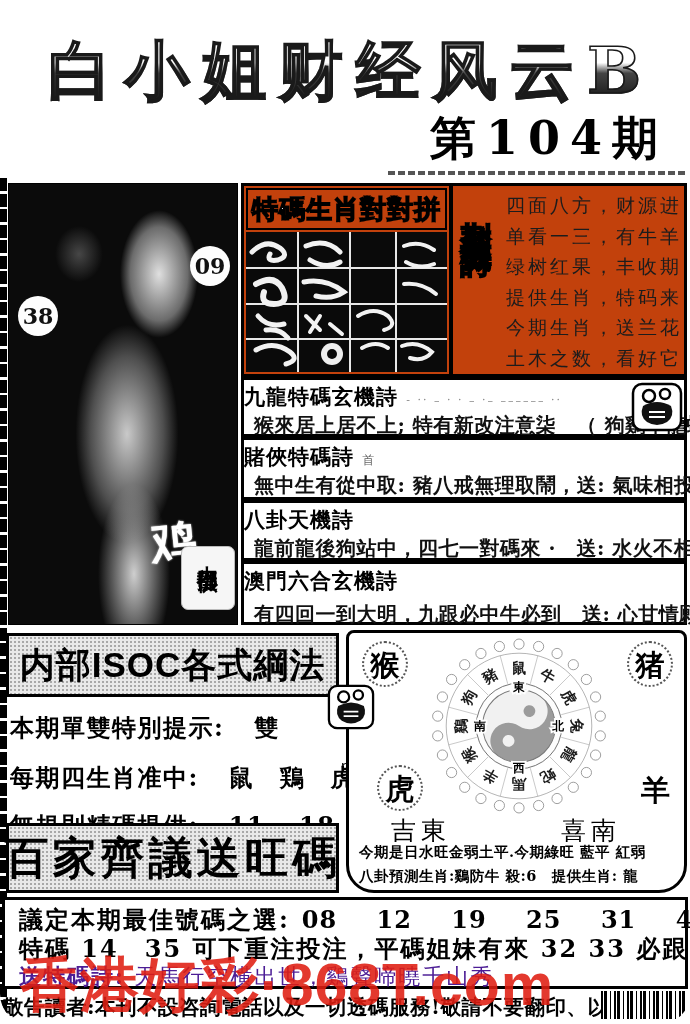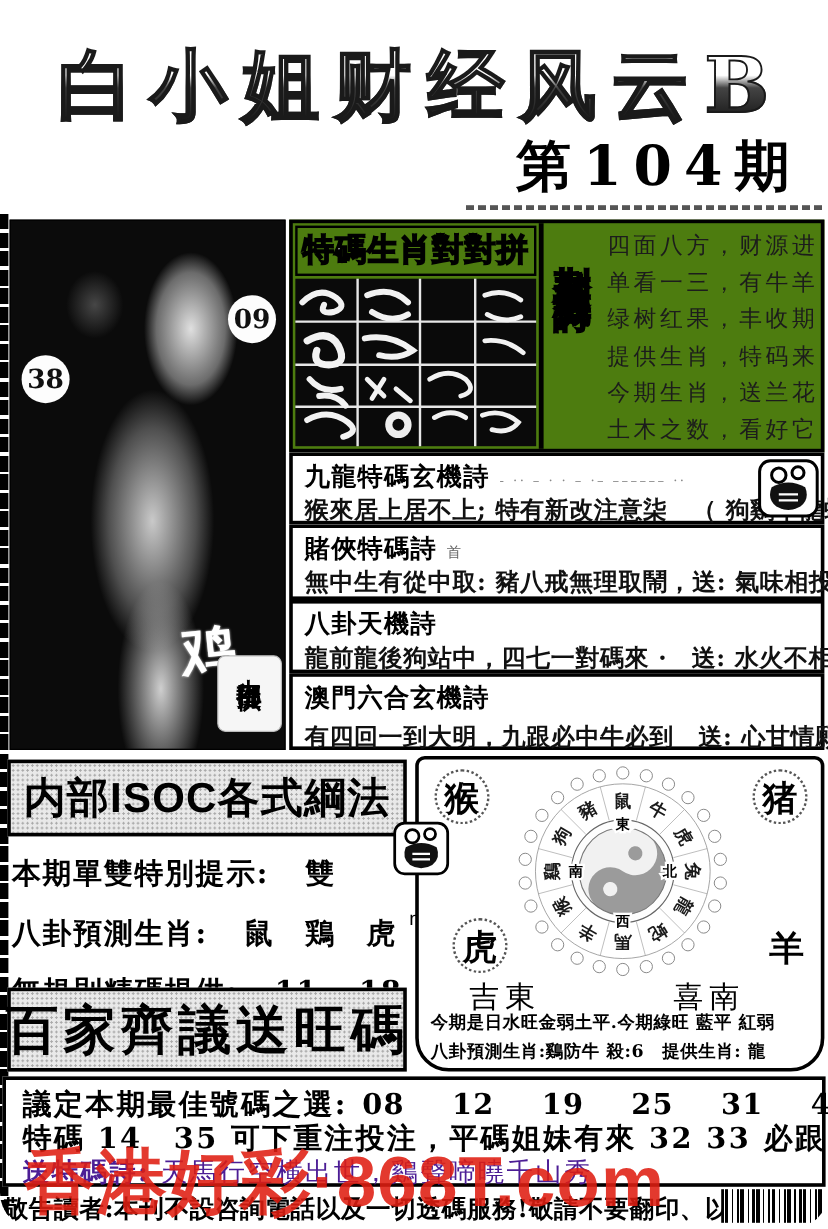--- a/index.html
+++ b/index.html
@@ -42,37 +42,37 @@
   .badge-38 { left:9px; top:112px; }
   .badge-09 { left:181px; top:62px; }
   .zodiac-mark { left:142px; top:328px; color:#fff; font-size:46px; font-weight:bold;
     transform:rotate(-6deg); text-shadow:0 0 2px #fff; }
   .stamp-box { left:172px; top:362px; width:54px; height:64px; background:#f6f6f6;
     border-radius:7px; border:1px solid #bbb; display:flex; align-items:center; justify-content:center; }
   .stamp-box span { writing-mode:vertical-rl; font-size:21px; font-weight:bold;
     letter-spacing:2px; height:58px; line-height:25px; }
 
   
-  .puzzle { left:241px; top:183px; width:446px; height:194px; border:3px solid #000; background:#4d7c0f; }
+  .puzzle { left:241px; top:183px; width:446px; height:194px; border:3px solid #000; background:#c2410c; }
   .puzzle-header { position:absolute; left:2px; top:2px; width:201px; height:42px;
     border:2px solid #000; text-align:center; line-height:38px;
     font-size:26px; font-weight:bold; letter-spacing:1px;
     color:#fff; -webkit-text-stroke:1.4px #000; white-space:nowrap; }
   .mosaic { position:absolute; left:2px; top:46px; width:201px; height:140px; }
   .vstrip { position:absolute; left:205px; top:0; width:51px; height:188px;
     border-left:4px solid #000; text-align:center; padding-top:4px; }
   .vstrip .vt { writing-mode:vertical-rl; font-size:31px; font-weight:bold; line-height:44px; letter-spacing:4px; }
   .vt-outline { color:#fff; -webkit-text-stroke:1.6px #000; }
   .vt-solid { color:#000; -webkit-text-stroke:1.5px #000; }
   .puzzle-poem { position:absolute; left:262px; top:4px; width:180px; }
   .puzzle-poem div { font-size:19px; line-height:30.5px; letter-spacing:3px; white-space:nowrap; color:#1c1c1c; }
 
   
   .poem-row { left:241px; width:446px; border:3px solid #000; background:#fff; }
-  .poem-title { padding:3px 10px 0; font-size:21px; font-weight:bold; letter-spacing:1px; }
+  .poem-title { padding:3px 0 0; font-size:21px; font-weight:bold; letter-spacing:1px; }
   .poem-line { padding:1px 10px 2px; font-size:20px; font-weight:bold; letter-spacing:0.5px; white-space:nowrap; color:#111; }
   .poem-tail { font-size:11px; color:#888; font-weight:normal; letter-spacing:2px; }
   .poem-suffix { font-size:12px; color:#666; font-weight:normal; }
 
   
   .stamp-icon { z-index:6; }
 
   
   .box-header { border:3px solid #000; background-color:#e9e9e9;
     background-image:radial-gradient(#a8a8a8 0.9px, transparent 0.9px); background-size:4px 4px;
@@ -206,21 +206,21 @@
   <div class="abs poem-row" style="top:561px;height:64px;">
     <div class="poem-title">澳門六合玄機詩</div>
     <div class="poem-line" style="padding-top:6px;">有四回一到大明，九跟必中牛必到　送: 心甘情願</div>
   </div>
 
   <div class="abs box-header isoc-header">内部ISOC各式綱法</div>
   <div class="abs isoc-row row1">
     <span>本期單雙特別提示:</span><span class="val">雙</span>
   </div>
   <div class="abs isoc-row row2">
-    <span>八卦預測生肖:</span><span class="val">鼠　鶏　虎　馬</span>
+    <span>每期四生肖准中:</span><span class="val">鼠　鶏　虎　馬</span>
   </div>
   <div class="abs isoc-row row3">
     <span>無規則精碼提供:</span><span class="val num-spaced">11 18 29 30</span>
   </div>
   <div class="abs stray-n">n</div>
   <div class="abs box-header baijia-header">百家齊議送旺碼</div>
 
   <svg class="abs stamp-icon" style="left:327px;top:684px;width:48px;height:46px;" viewBox="0 0 52 50">
     <rect x="2" y="2" width="48" height="46" rx="9" fill="#fff" stroke="#000" stroke-width="2.5"></rect>
     <circle cx="18" cy="14" r="6" fill="none" stroke="#000" stroke-width="2.5"></circle>

